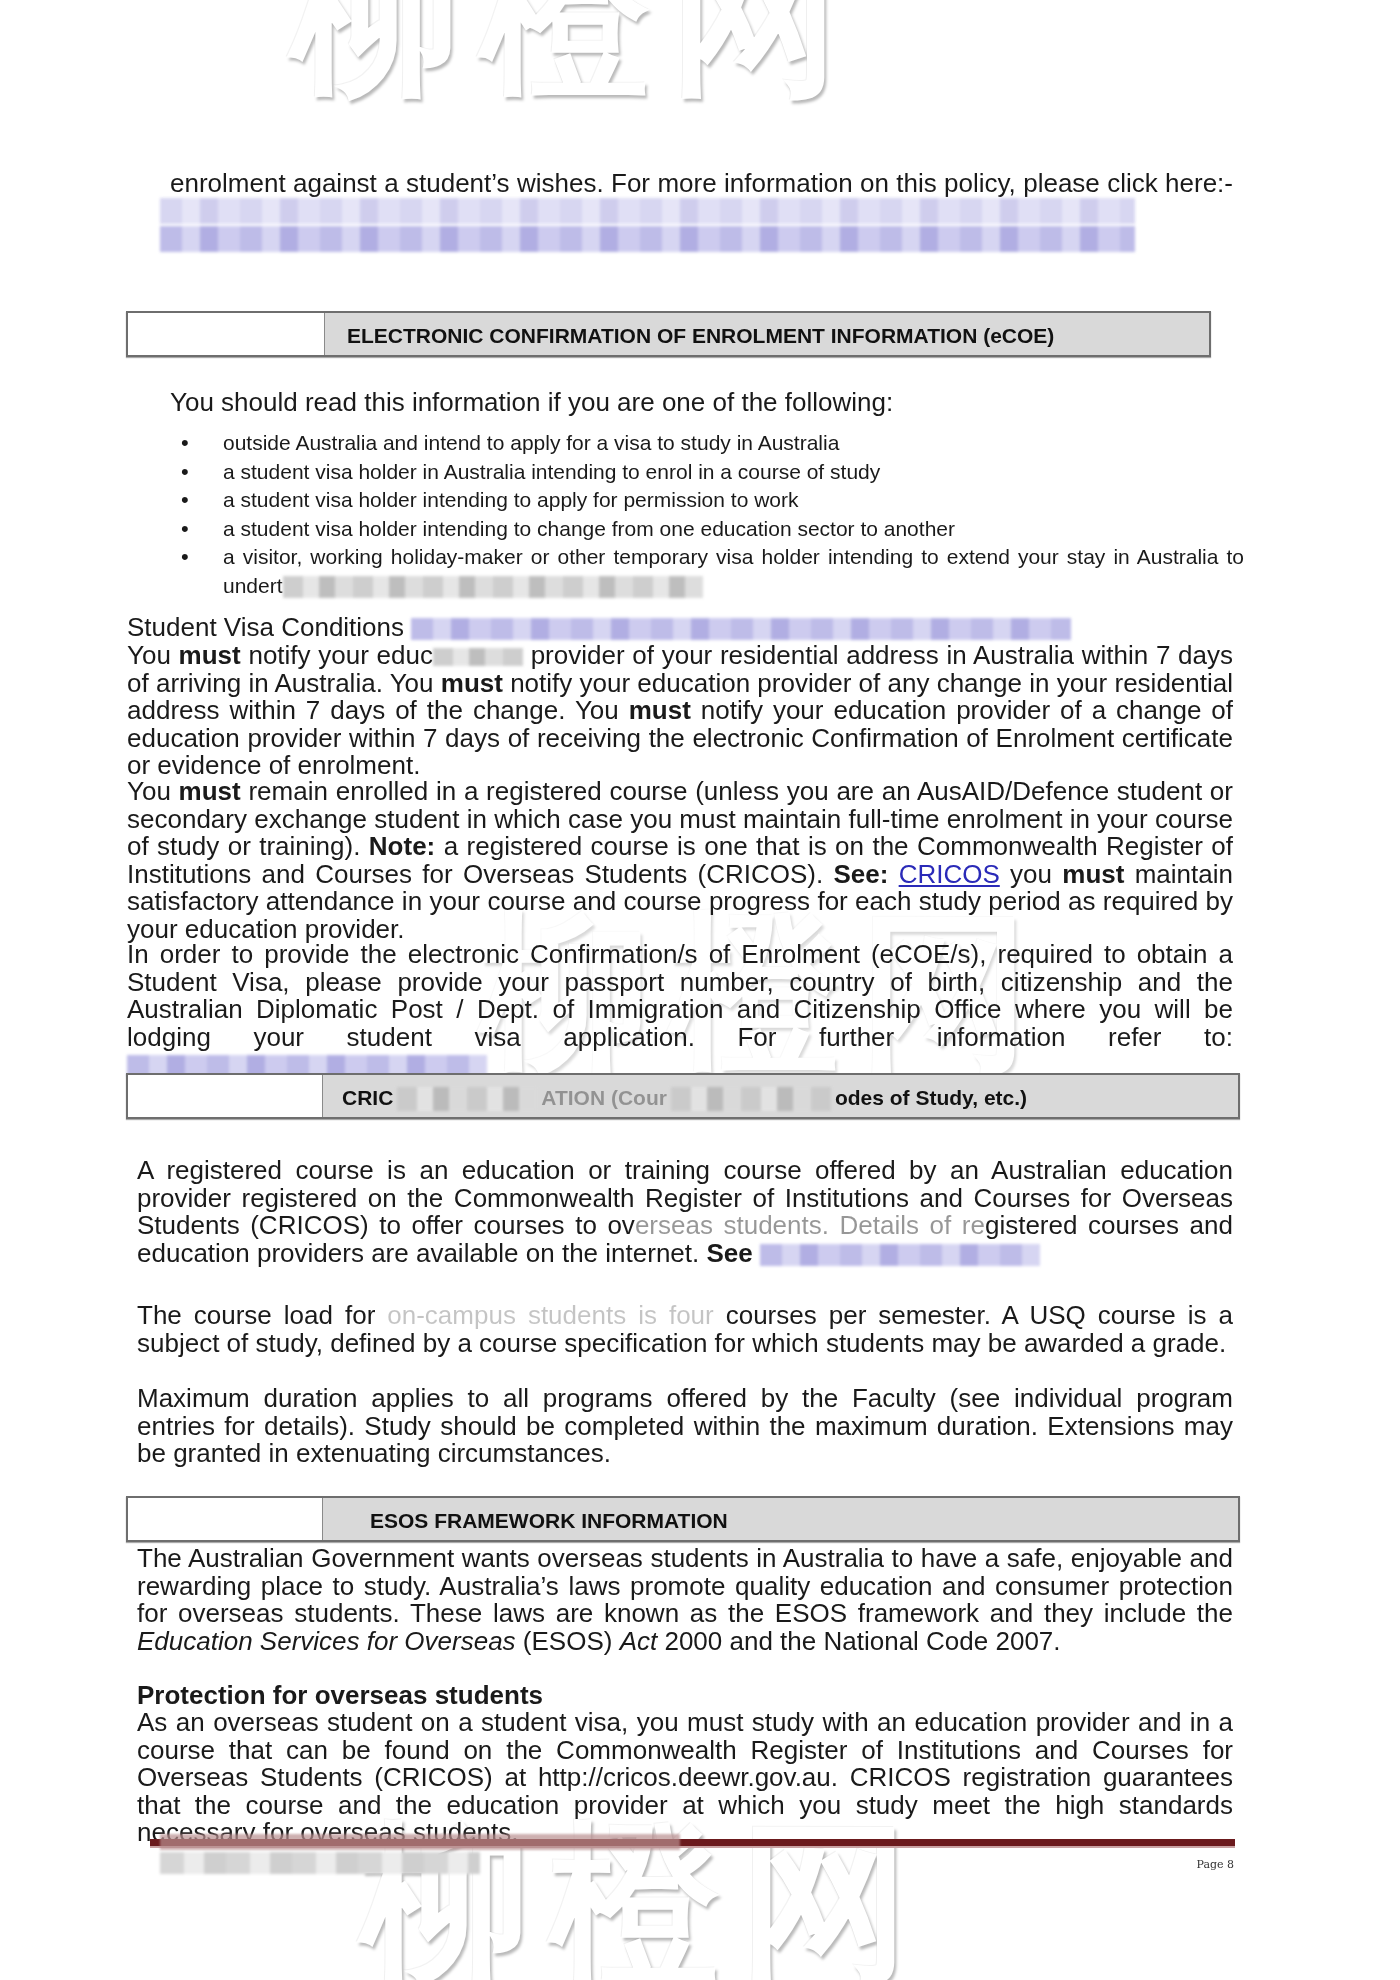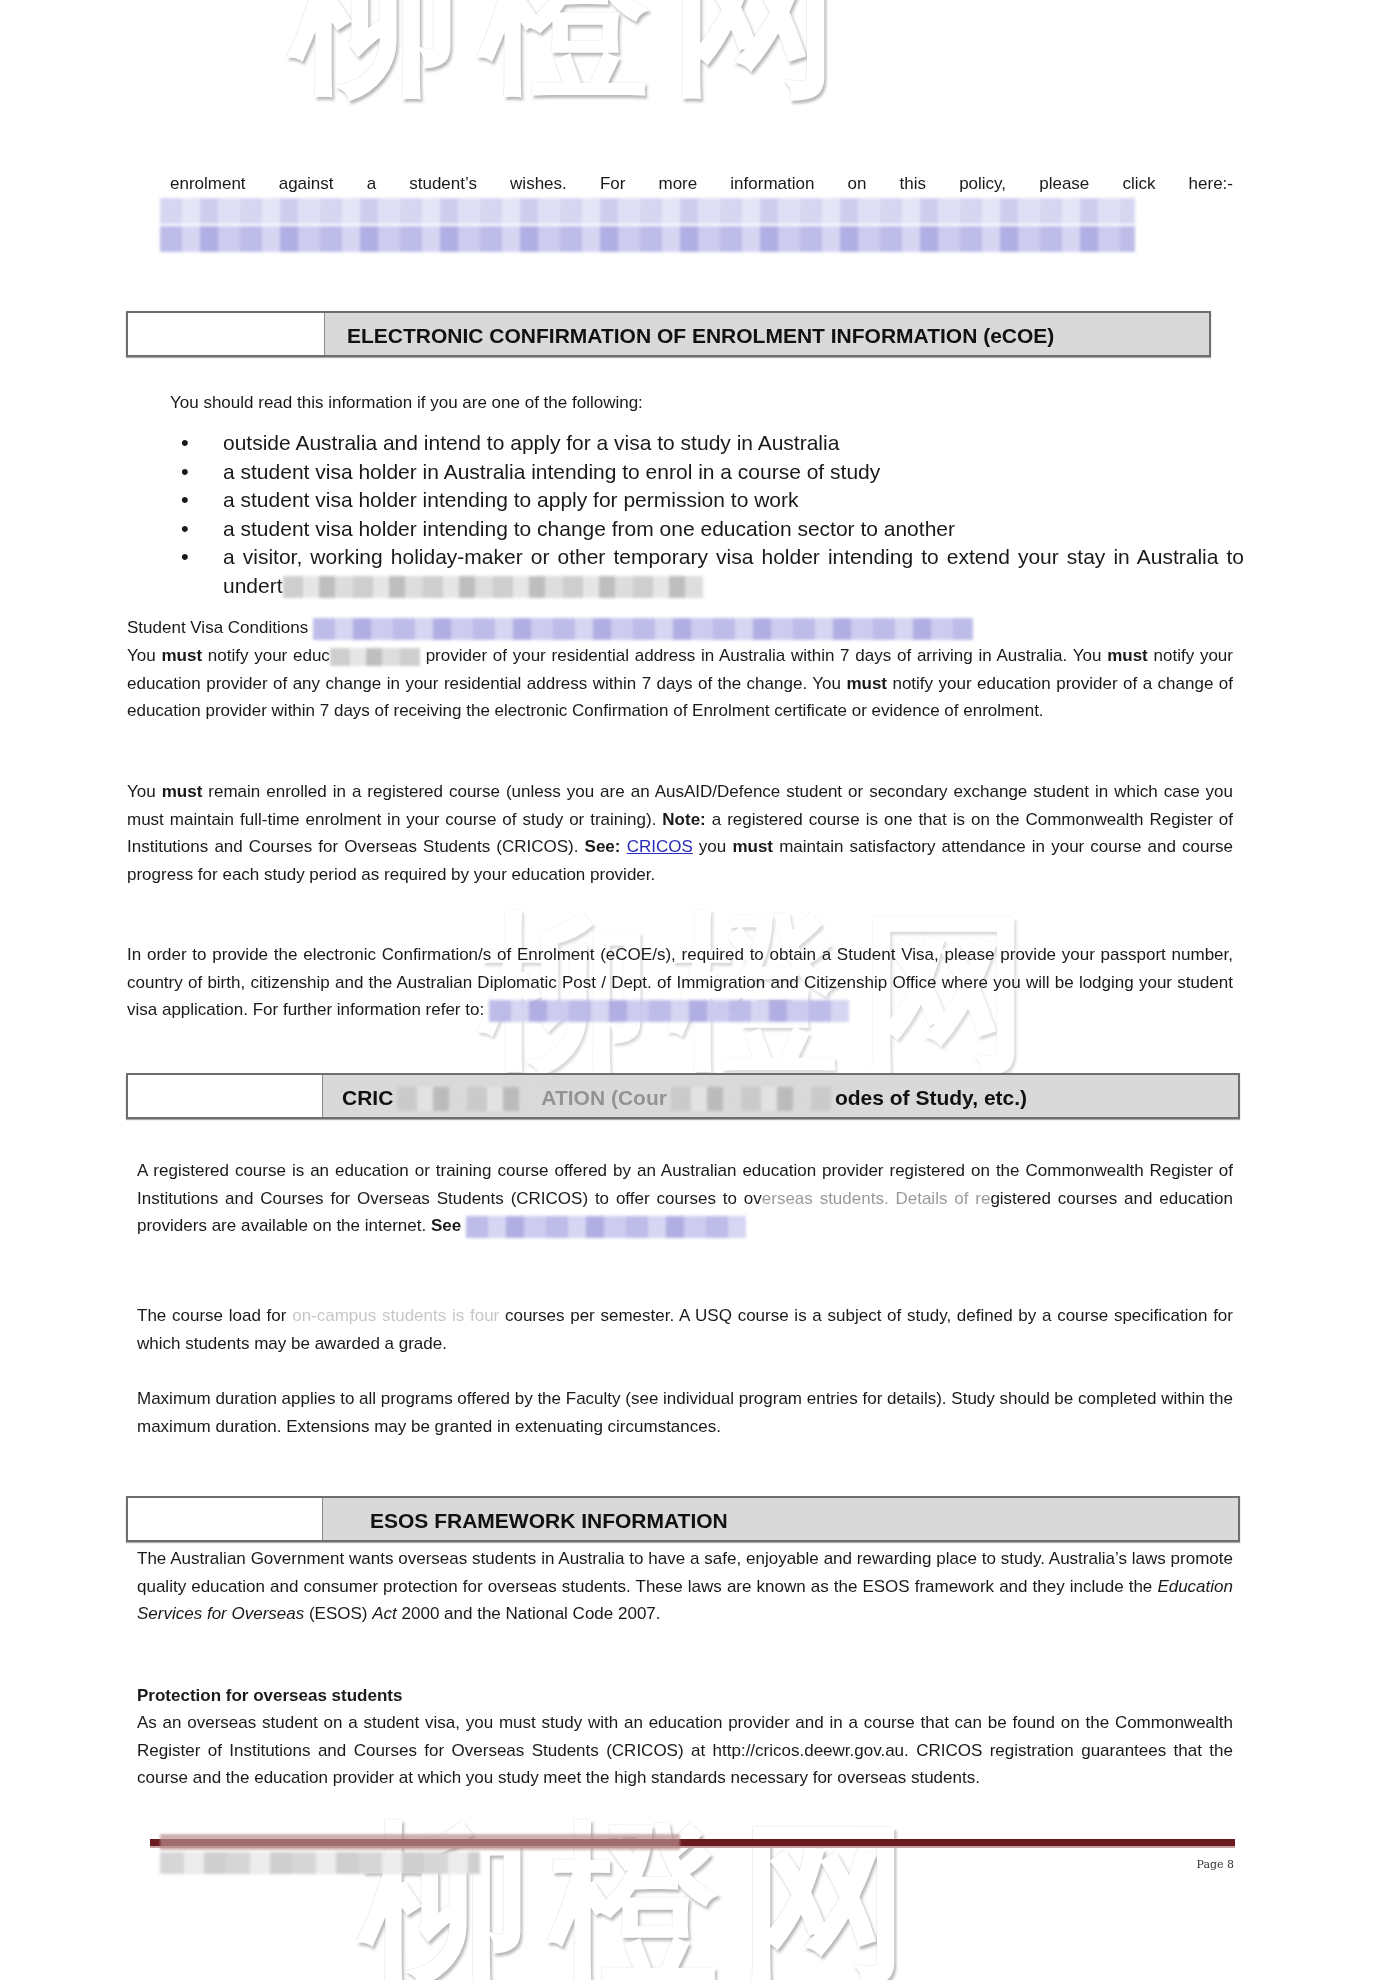--- a/index.html
+++ b/index.html
@@ -6,21 +6,21 @@
   body { width: 1400px; height: 1980px; position: relative; overflow: hidden;
          font-family: "Liberation Sans", sans-serif; color: #1a1a1a; }
   .page { position: absolute; left: 0; top: 0; width: 1400px; height: 1980px; }
   .watermark { position: absolute; font-family: "DejaVu Sans", sans-serif; font-weight: bold;
                font-size: 170px; color: #ffffff; letter-spacing: 20px;
                text-shadow: 2px 3px 3px rgba(0,0,0,0.28), -1px -1px 0 rgba(0,0,0,0.05);
                pointer-events: none; white-space: nowrap; }
   .wm-top { left: 290px; top: -95px; }
   .wm-mid { left: 480px; top: 880px; opacity: 0.55; }
   .wm-bot { left: 360px; top: 1790px; }
-  .p { position: absolute; font-size: 17px; line-height: 27.5px; text-align: justify;
+  .p { position: absolute; font-size: 26px; line-height: 27.5px; text-align: justify;
        text-align-last: left; }
   .p b { font-weight: bold; }
   .p i { font-style: italic; }
   .blur { display: inline-block; vertical-align: middle; height: 22px;
           background: repeating-linear-gradient(90deg, #b7b5e6 0 22px, #d2d1f1 22px 40px, #a9a6e0 40px 58px, #c8c6ee 58px 80px);
           filter: blur(1.5px); opacity: 0.9; }
   .blur.gray { background: repeating-linear-gradient(90deg, #c9c9c9 0 20px, #e4e4e4 20px 36px, #b8b8b8 36px 52px, #dadada 52px 70px); }
   .hdr { position: absolute; left: 126px; height: 46px; border: 2px solid #6e6e6e;
          box-shadow: 0 1px 1px #aaa; background: #737373; box-sizing: border-box; }
   .hdr .cell-l { position: absolute; left: 0; top: 0; bottom: 0; width: 196px; background: #fff;

